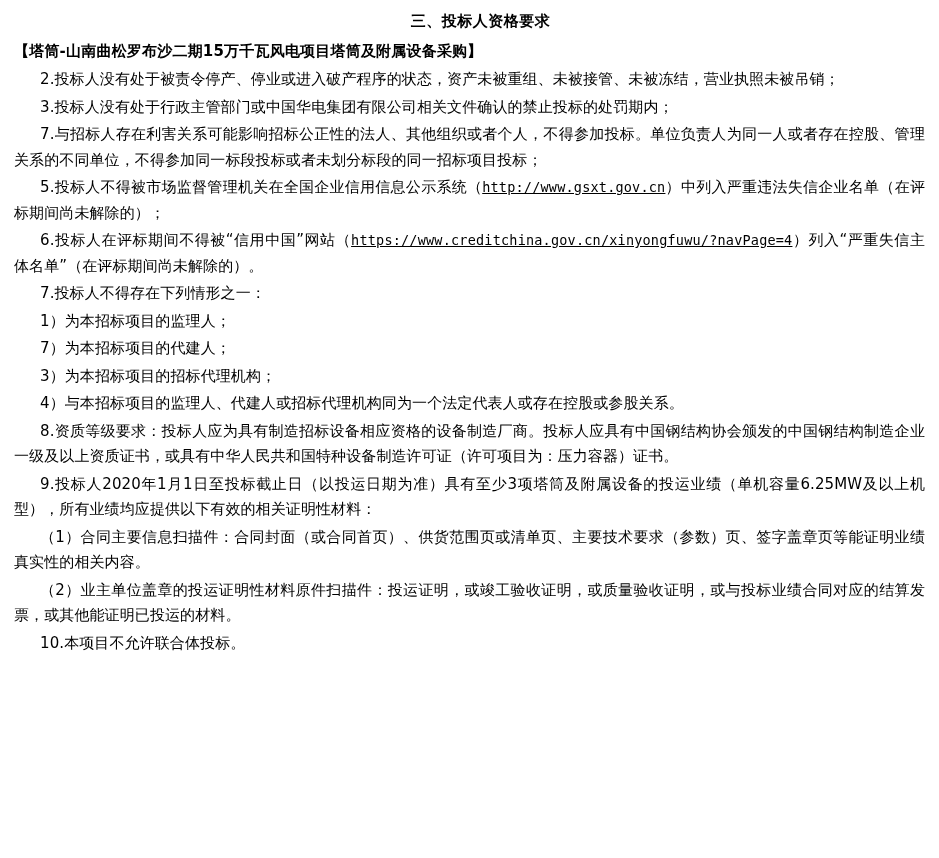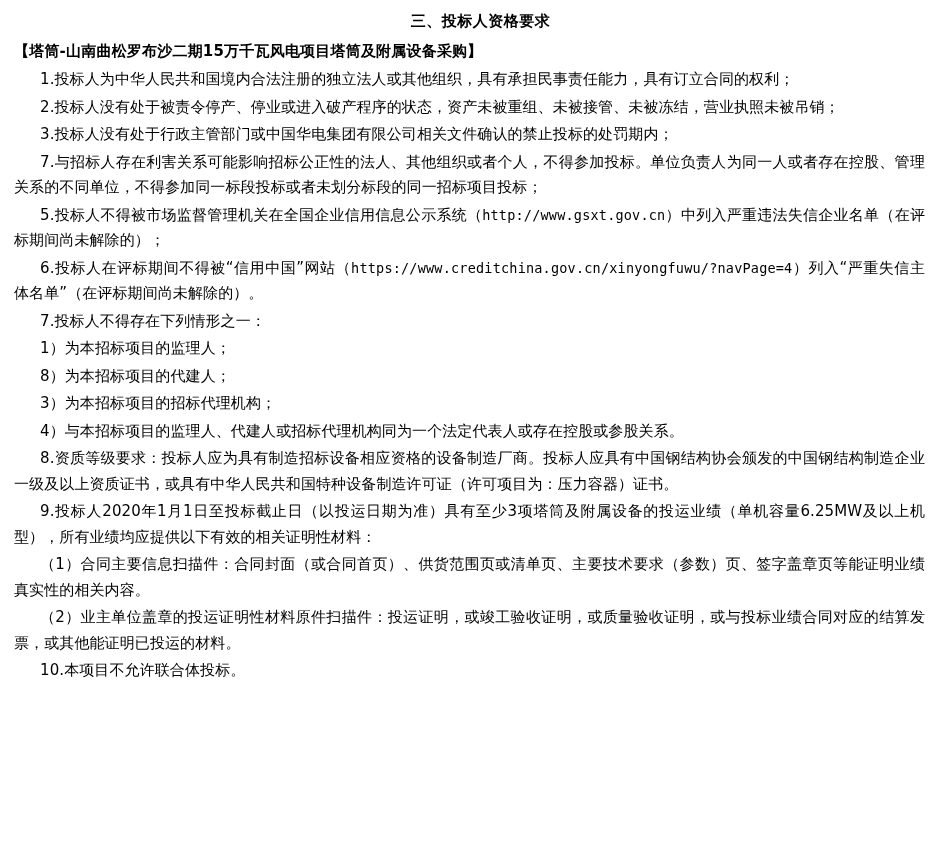--- a/index.html
+++ b/index.html
@@ -55,41 +55,40 @@
   p.bold-block {
     font-weight: bold;
     text-indent: 30px;
     line-height: 26px;
   }
   .mono {
     font-family: "DejaVu Sans Mono", "Liberation Mono", monospace;
     font-size: 13.5px;
     letter-spacing: 0.2px;
   }
-  .nowrap { white-space: nowrap; }
+  .nowrap { white-space: nowrap; text-decoration: underline; }
 </style>
 </head>
 <body>
 
 <div class="page">
 
   <div class="section-title">三、投标人资格要求</div>
 
   <div class="project-line">【塔筒-山南曲松罗布沙二期15万千瓦风电项目塔筒及附属设备采购】</div>
 
-  <p class="para indent1">1.投标人为中华人民共和国境内合法注册的独立法人或其他组织，具有承担民事责任能力，具有订立合同的权利；</p>
   <p class="para indent1">2.投标人没有处于被责令停产、停业或进入破产程序的状态，资产未被重组、未被接管、未被冻结，营业执照未被吊销；</p>
   <p class="para indent1">3.投标人没有处于行政主管部门或中国华电集团有限公司相关文件确认的禁止投标的处罚期内；</p>
   <p class="para indent1">7.与招标人存在利害关系可能影响招标公正性的法人、其他组织或者个人，不得参加投标。单位负责人为同一人或者存在控股、管理关系的不同单位，不得参加同一标段投标或者未划分标段的同一招标项目投标；</p>
   <p class="para indent1 mono-wrap">5.投标人不得被市场监督管理机关在全国企业信用信息公示系统（<span class="mono nowrap">http://www.gsxt.gov.cn</span>）中列入严重违法失信企业名单（在评标期间尚未解除的）；</p>
   <p class="para indent1 mono-wrap">6.投标人在评标期间不得被“信用中国”网站（<span class="mono nowrap">https://www.creditchina.gov.cn/xinyongfuwu/?navPage=4</span>）列入“严重失信主体名单”（在评标期间尚未解除的）。</p>
   <p class="para indent1">7.投标人不得存在下列情形之一：</p>
 
   <p class="para indent-sub">1）为本招标项目的监理人；</p>
-  <p class="para indent-sub">8）为本招标项目的代建人；</p>
+  <p class="para indent-sub">7）为本招标项目的代建人；</p>
   <p class="para indent-sub">3）为本招标项目的招标代理机构；</p>
   <p class="para indent-sub">4）与本招标项目的监理人、代建人或招标代理机构同为一个法定代表人或存在控股或参股关系。</p>
 
   <p class="para indent1">8.资质等级要求：投标人应为具有制造招标设备相应资格的设备制造厂商。投标人应具有中国钢结构协会颁发的中国钢结构制造企业一级及以上资质证书，或具有中华人民共和国特种设备制造许可证（许可项目为：压力容器）证书。</p>
   <p class="para indent1">9.投标人2020年1月1日至投标截止日（以投运日期为准）具有至少3项塔筒及附属设备的投运业绩（单机容量6.25MW及以上机型），所有业绩均应提供以下有效的相关证明性材料：</p>
 
   <p class="para indent-paren">（1）合同主要信息扫描件：合同封面（或合同首页）、供货范围页或清单页、主要技术要求（参数）页、签字盖章页等能证明业绩真实性的相关内容。</p>
   <p class="para indent-paren">（2）业主单位盖章的投运证明性材料原件扫描件：投运证明，或竣工验收证明，或质量验收证明，或与投标业绩合同对应的结算发票，或其他能证明已投运的材料。</p>
 
   <p class="para indent1">10.本项目不允许联合体投标。</p>

